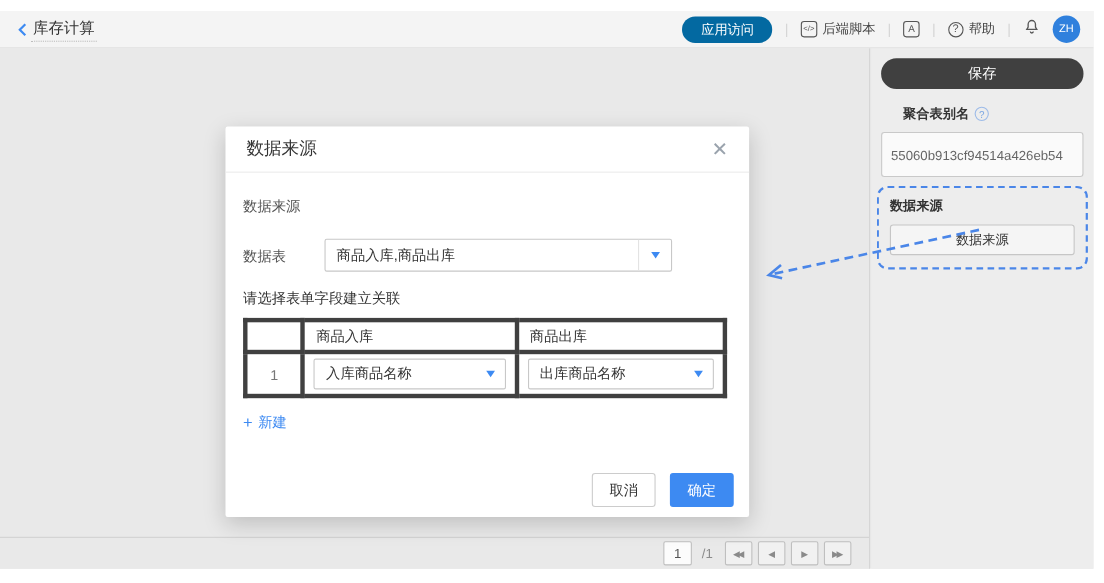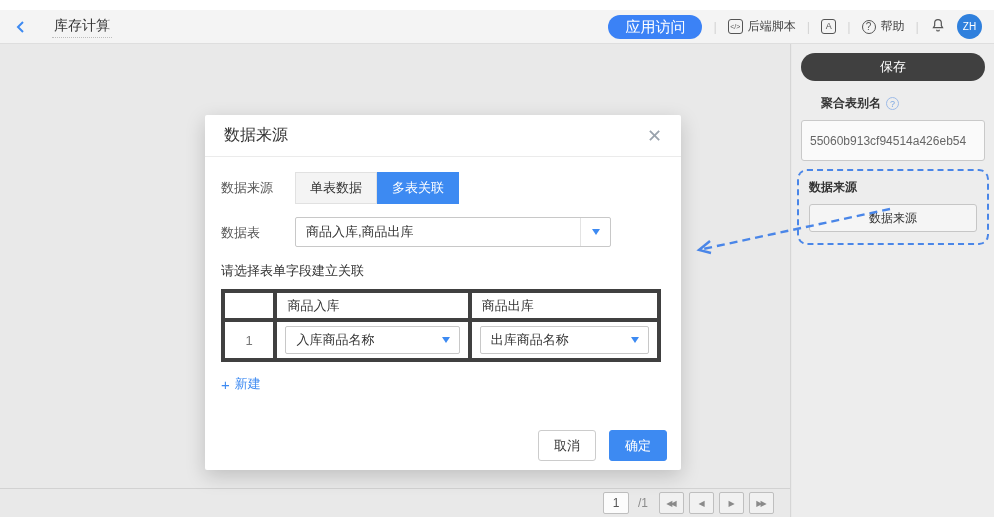--- a/index.html
+++ b/index.html
@@ -6,24 +6,24 @@
   html,body { width:1004px; height:530px; background:#fff; font-family:"Liberation Sans","DejaVu Sans",sans-serif; }
   body { position:relative; overflow:hidden; }
 
   .app { position:absolute; left:0; top:10px; width:994px; height:507px; background:#e9e9e9; }
 
   
   .topbar { position:absolute; top:0; left:0; right:0; height:34px; background:#f4f4f4;
             border-bottom:1px solid #dedede; display:flex; align-items:center; padding:0 12px 0 14px; }
   .back { display:flex; align-items:center; cursor:pointer; }
   .back svg { display:block; }
-  .page-title { margin-left:24px; font-size:14px; color:#333; padding:2px 2px 5px 2px;
+  .page-title { margin-left:0; font-size:14px; color:#333; padding:2px 2px 5px 2px;
                 border-bottom:1px dotted #bdbdbd; line-height:14px; }
   .topbar-right { margin-left:auto; display:flex; align-items:center; gap:11px; }
-  .pill-btn { background:#3b82f6; color:#fff; font-size:15px; height:24px; line-height:24px;
+  .pill-btn { background:#0369a1; color:#fff; font-size:12px; height:24px; line-height:24px;
               padding:0 17px; border-radius:12px; border:none; cursor:pointer; }
   .tb-sep { color:#d5d5d5; font-size:13px; }
   .tb-item { display:flex; align-items:center; gap:5px; font-size:12px; color:#444; cursor:pointer; }
   .sq-icon { width:15px; height:15px; border:1px solid #555; border-radius:3px; display:flex;
              align-items:center; justify-content:center; font-size:7px; color:#555; line-height:1; }
   .sq-icon.lang { font-size:9px; }
   .circle-q { width:14px; height:14px; border:1px solid #555; border-radius:50%; display:flex;
               align-items:center; justify-content:center; font-size:10px; color:#555; }
   .bell { display:flex; align-items:center; }
   .avatar { width:25px; height:25px; border-radius:50%; background:#2f80dd; color:#fff;
@@ -176,24 +176,20 @@
   </svg>
 
   <div class="modal">
     <div class="modal-header">
       <span class="modal-title">数据来源</span>
       <span class="modal-close">✕</span>
     </div>
     <div class="modal-body">
       <div class="form-row">
         <span class="form-label">数据来源</span>
-        <div class="tabs">
-          <span class="tab inactive">单表数据</span>
-          <span class="tab active">多表关联</span>
-        </div>
       </div>
       <div class="form-row">
         <span class="form-label">数据表</span>
         <div class="select">
           <span class="select-text">商品入库,商品出库</span>
           <span class="select-caret-wrap">
             <span class="caret"></span>
           </span>
         </div>
       </div>

